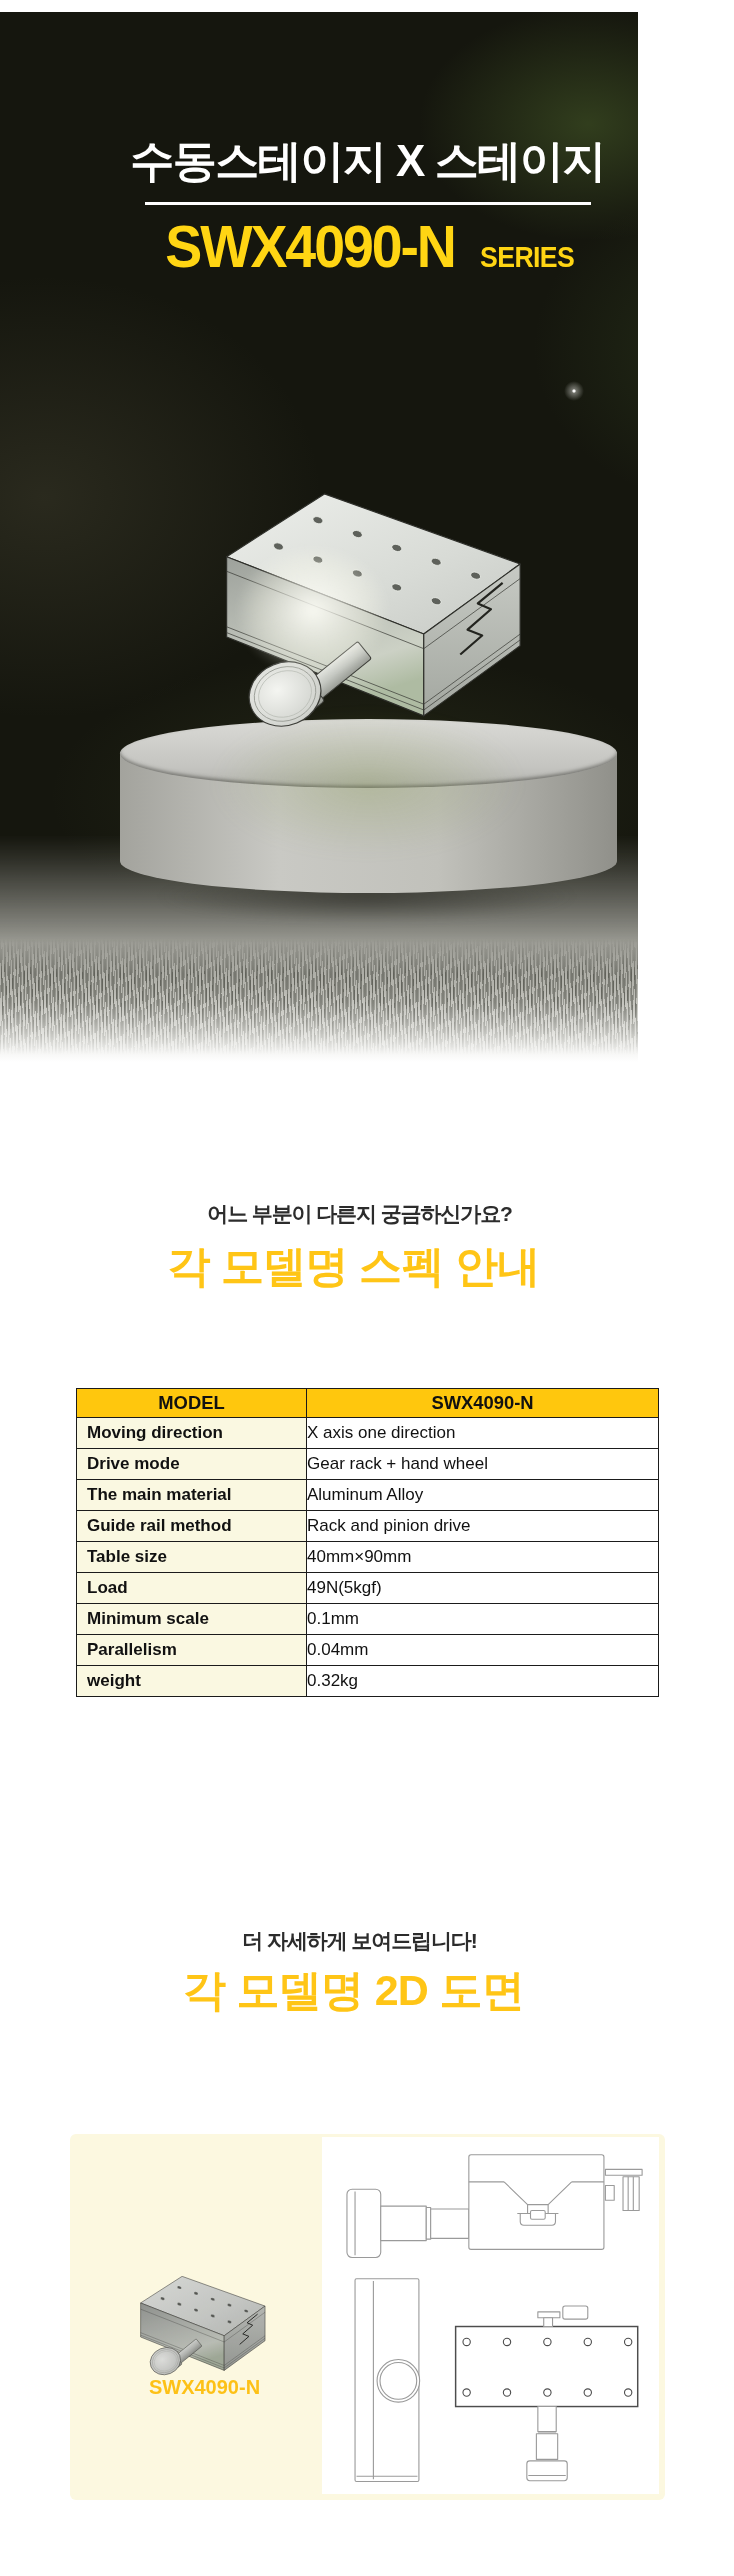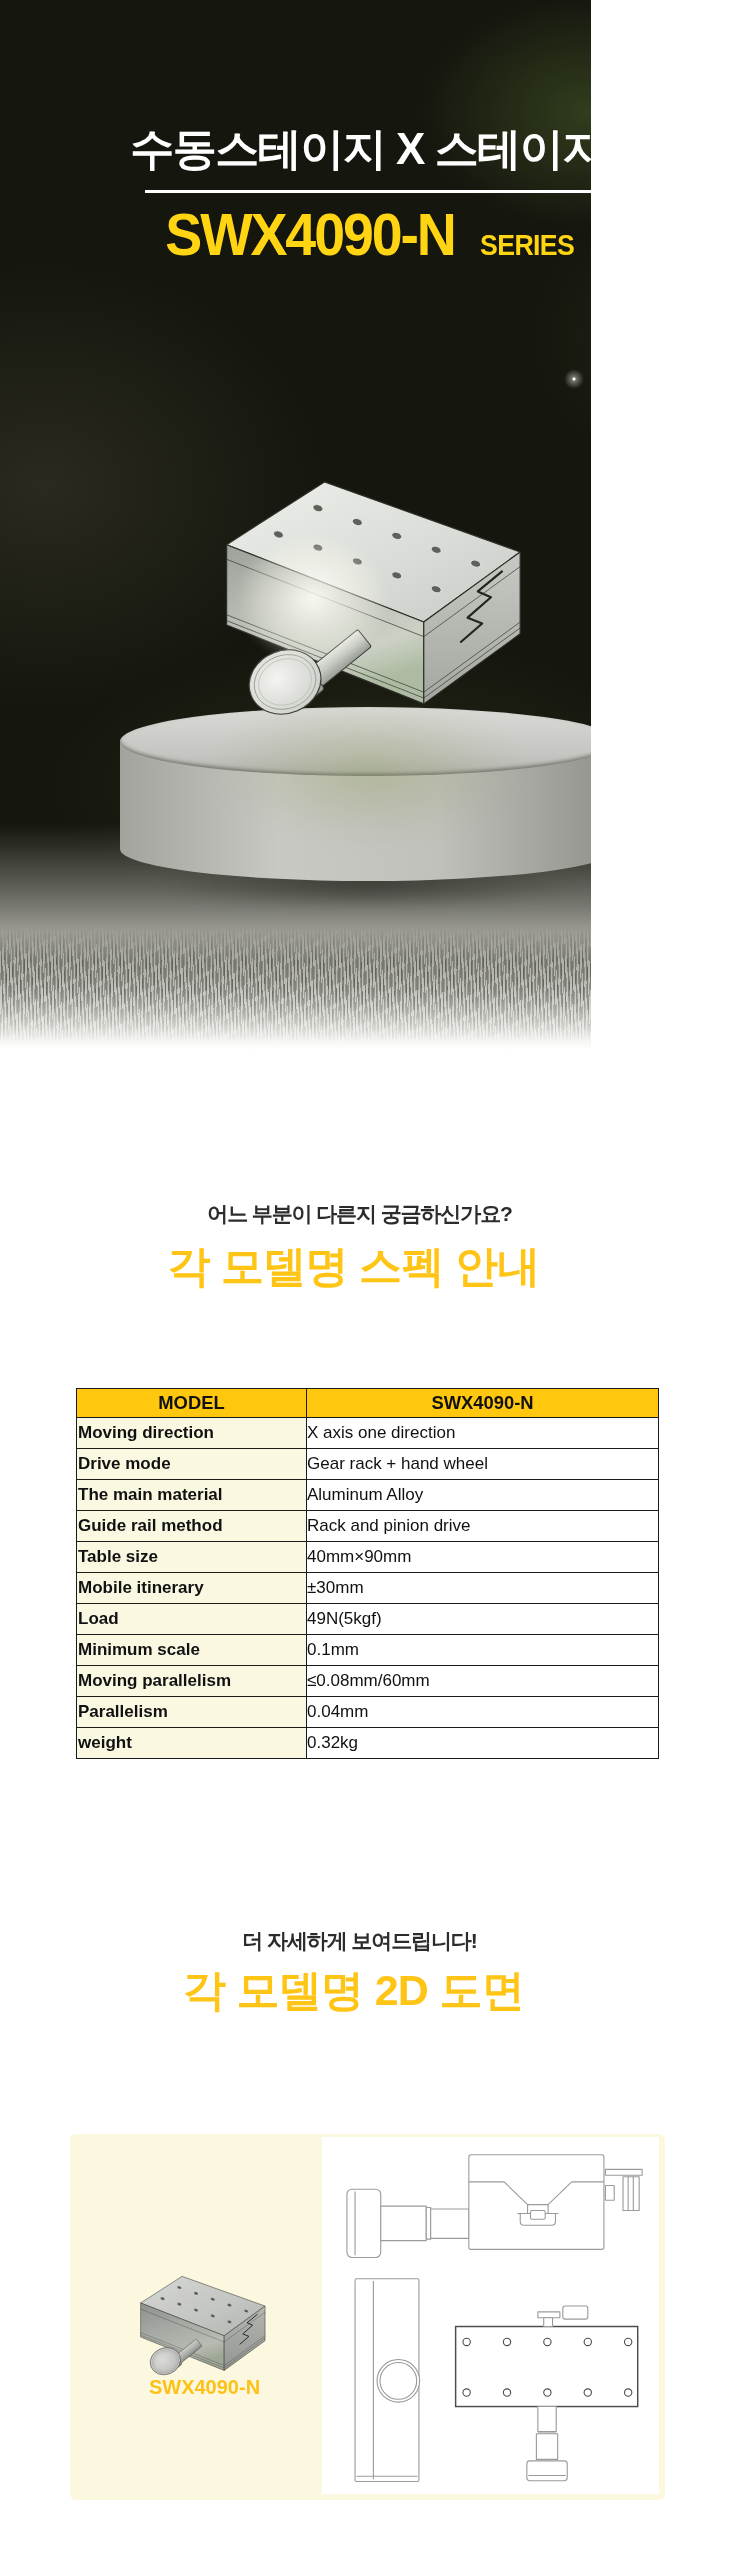--- a/index.html
+++ b/index.html
@@ -2,21 +2,21 @@
 <html style="font-size:11.8px"><head>
 <meta charset="utf-8">
 <style>
   html,body{margin:0;padding:0;}
   body{
     width:735px;height:2576px;position:relative;background:#ffffff;
     font-family:"Liberation Sans","DejaVu Sans",sans-serif;
     overflow:hidden;
   }
   
-  .hero{position:absolute;left:0;top:0;width:591px;height:1050px;overflow:hidden;background:#1d4ed8;}
+  .hero{position:absolute;left:0;top:12px;width:638px;height:1050px;overflow:hidden;background:#1d4ed8;}
   .ground{
     position:absolute;left:0;top:793px;width:735px;height:257px;
     background:linear-gradient(to bottom,#6b6b64 0%,#8f8f89 28%,#9a9a93 52%,#b8b8b1 72%,#e6e6e2 90%,#ffffff 100%);
   }
   .starfield{
     position:absolute;left:0;top:0;width:735px;height:933px;
     background-color:#15160e;
     background-image:
       radial-gradient(circle 2.2px at 574px 379px, rgba(255,255,255,.95) 0 0.9px, rgba(255,255,255,0) 2.2px),
       radial-gradient(circle 13.2px at 574px 379px, rgba(255,255,250,.5), rgba(255,255,250,0) 75%),
@@ -93,21 +93,21 @@
   }
   .spec-heading{top:1243px;}
   .spec-table{
     position:absolute;left:76px;top:1388px;width:583px;border-collapse:collapse;
     font-size:17px;color:#111;
   }
   .spec-table th,.spec-table td{border:1.5px solid #1b1b1b;padding:0;}
   .spec-table th{background:#ffc70d;height:28px;font-size:18.4px;font-weight:700;text-align:center;}
   .spec-table th.model-col{width:229px;}
   .spec-table td{height:30px;}
-  .spec-table td.label{background:#faf8e1;font-weight:700;padding-left:1px;text-align:left;}
+  .spec-table td.label{background:#faf8e1;font-weight:700;padding-left:10px;text-align:left;}
   .spec-table td.value{background:#ffffff;font-weight:500;text-align:left;}
   
   .dwg-lead{top:1929px;}
   .dwg-heading{top:1967px;}
   .panel{
     position:absolute;left:70px;top:2134px;width:595px;height:366px;
     background:#fcf8e0;border-radius:5.9px;
   }
   .panel-product{position:absolute;left:65px;top:125px;width:140px;height:117px;filter:grayscale(.25) brightness(.9);}
   .panel-label{
@@ -235,39 +235,31 @@
         <td class="label">Guide rail method</td>
         <td class="value">Rack and pinion drive</td>
       </tr>
 
       <tr>
         <td class="label">Table size</td>
         <td class="value">40mm×90mm</td>
       </tr>
 
 
-      <tr>
-        <td class="label">Mobile itinerary</td>
-        <td class="value">±30mm</td>
-      </tr>
 
       <tr>
         <td class="label">Load</td>
         <td class="value">49N(5kgf)</td>
       </tr>
 
       <tr>
         <td class="label">Minimum scale</td>
         <td class="value">0.1mm</td>
       </tr>
 
-      <tr>
-        <td class="label">Moving parallelism</td>
-        <td class="value">≤0.08mm/60mm</td>
-      </tr>
 
       <tr>
         <td class="label">Parallelism</td>
         <td class="value">0.04mm</td>
       </tr>
 
       <tr>
         <td class="label">weight</td>
         <td class="value">0.32kg</td>
       </tr>

